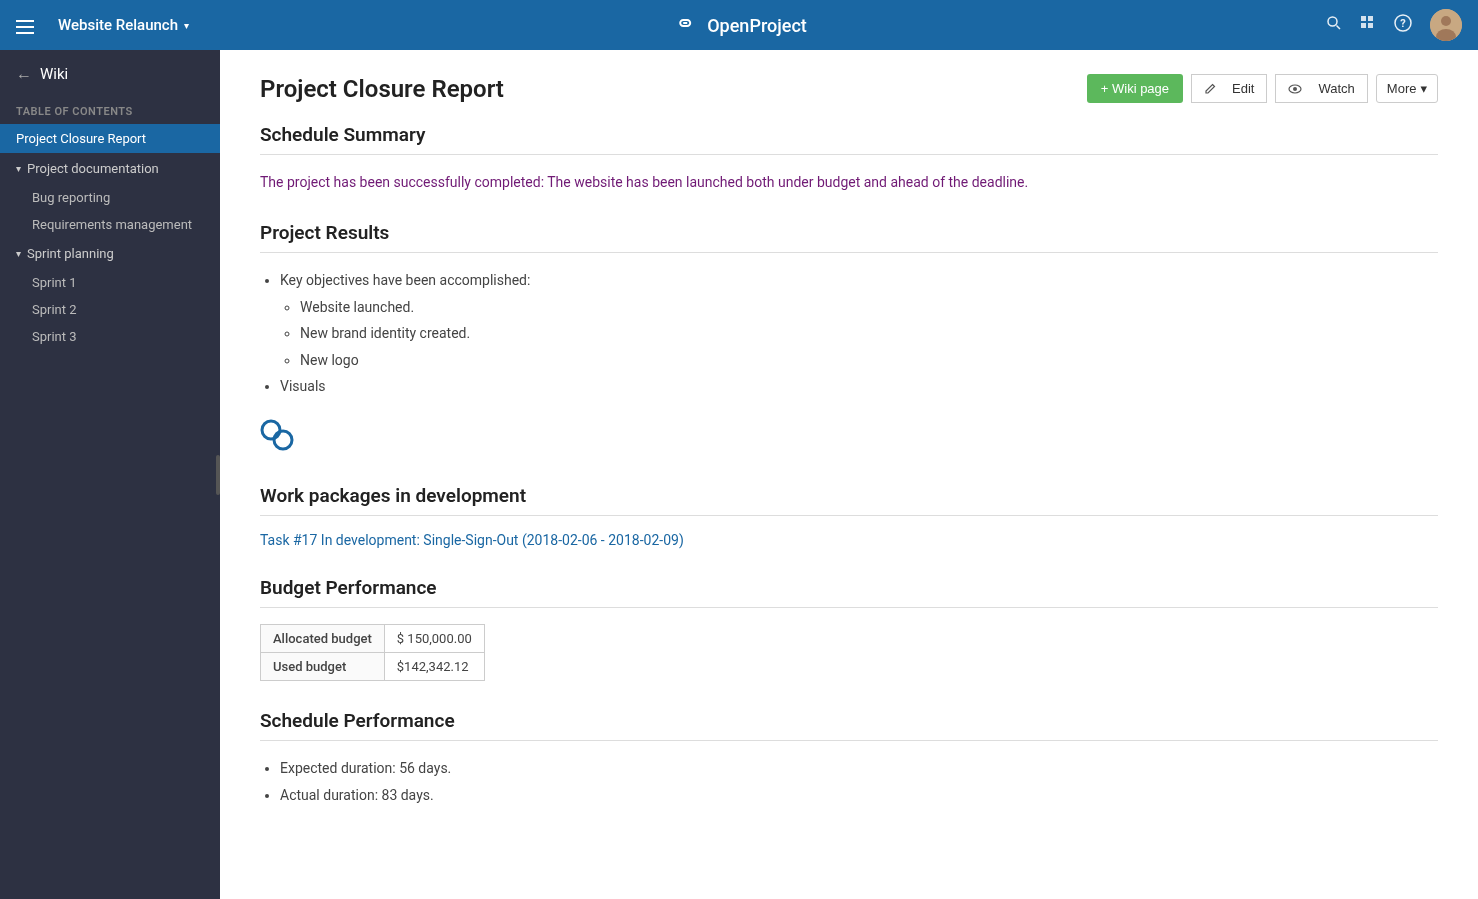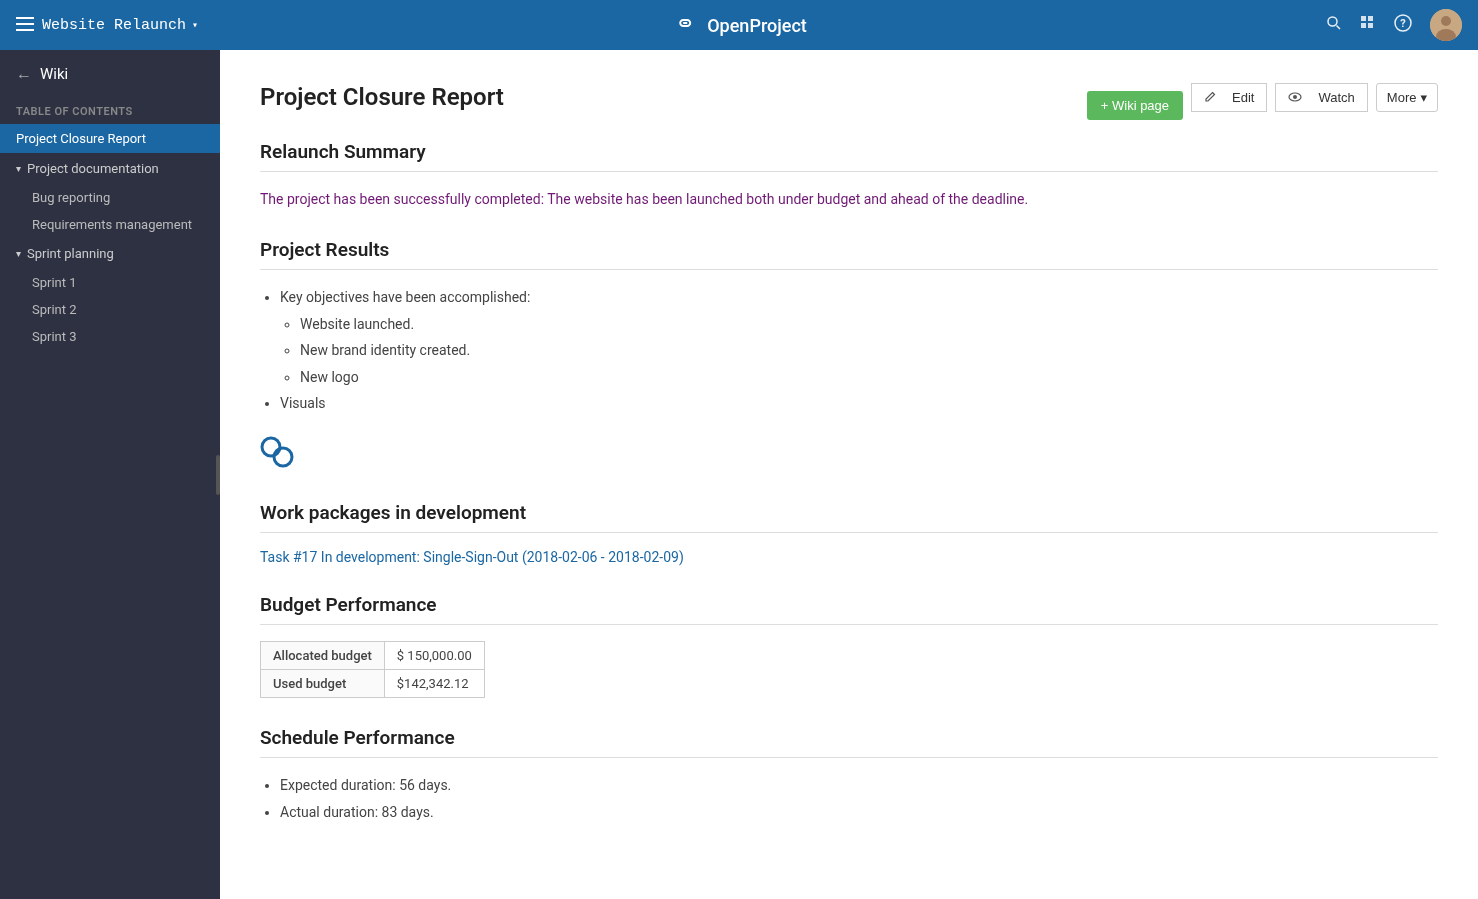--- a/index.html
+++ b/index.html
@@ -9,21 +9,21 @@
     .top-nav {
       background-color: #1a67a3;
       color: white;
       height: 50px;
       display: flex;
       align-items: center;
       padding: 0 16px;
       flex-shrink: 0;
       position: relative;
     }
-    .top-nav-left { display: flex; align-items: flex-start; gap: 8px; font-family: Liberation Mono, monospace; }
+    .top-nav-left { display: flex; align-items: flex-end; gap: 24px; }
     .hamburger-icon { cursor: pointer; display: flex; flex-direction: column; gap: 4px; }
     .hamburger-icon span { display: block; width: 18px; height: 2px; background: white; }
     .project-name { font-size: 15px; font-weight: 500; color: white; display: flex; align-items: center; gap: 6px; cursor: pointer; }
     .chevron-down { font-size: 10px; }
     .top-nav-center { position: absolute; left: 50%; transform: translateX(-50%); display: flex; align-items: center; gap: 8px; }
     .logo-text { color: white; font-size: 18px; font-weight: 500; }
     .top-nav-right { margin-left: auto; display: flex; align-items: center; gap: 18px; }
     .nav-icon { color: white; cursor: pointer; font-size: 16px; opacity: 0.9; }
     .avatar { width: 32px; height: 32px; border-radius: 50%; background: #c8a882; overflow: hidden; cursor: pointer; display: flex; align-items: center; justify-content: center; }
 
@@ -130,21 +130,20 @@
       background-color: #5cb85c;
       color: white;
       border: none;
       padding: 7px 14px;
       border-radius: 3px;
       cursor: pointer;
       font-size: 13px;
       display: flex;
       align-items: center;
       gap: 5px;
-      margin-top: 17px;
     }
     .btn-secondary {
       background-color: white;
       color: #333;
       border: 1px solid #ccc;
       padding: 6px 12px;
       border-radius: 0;
       cursor: pointer;
       font-size: 13px;
       display: flex;
@@ -342,21 +341,21 @@
           <span>Watch</span>
         </button>
         <button class="btn-more">
           <span>More</span>
           <span>▾</span>
         </button>
       </div>
     </div>
 
     <div class="content-section">
-      <h2 class="section-heading">Relaunch Summary</h2>
+      <h2 class="section-heading">Schedule Summary</h2>
       <hr class="section-divider">
       <p class="section-text">The project has been successfully completed: The website has been launched both under budget and ahead of the deadline.</p>
     </div>
 
     <div class="content-section">
       <h2 class="section-heading">Project Results</h2>
       <hr class="section-divider">
       <ul class="content-list">
         <li>
           <span>Key objectives have been accomplished:</span>

